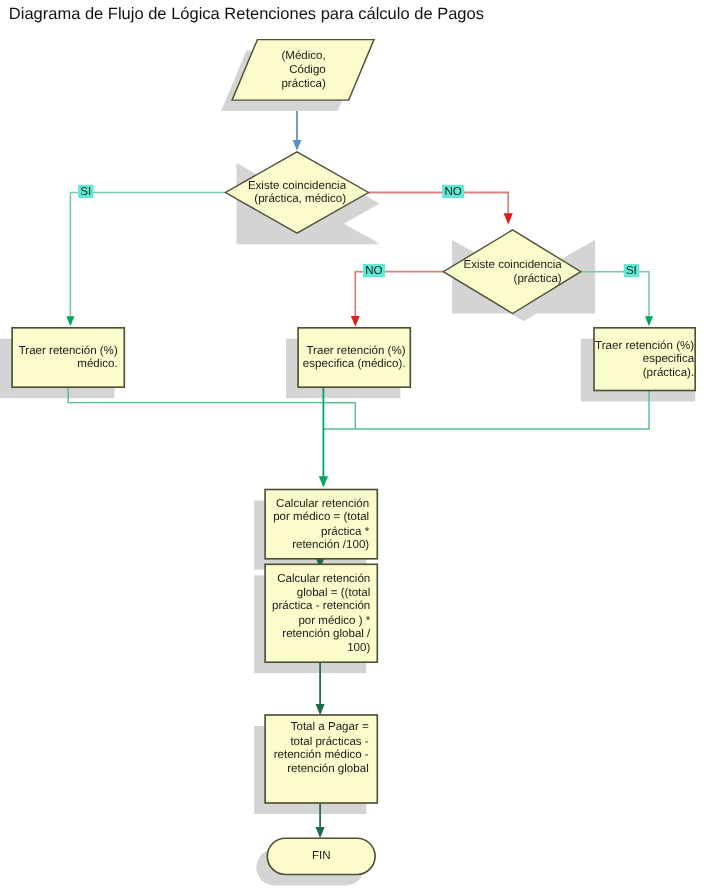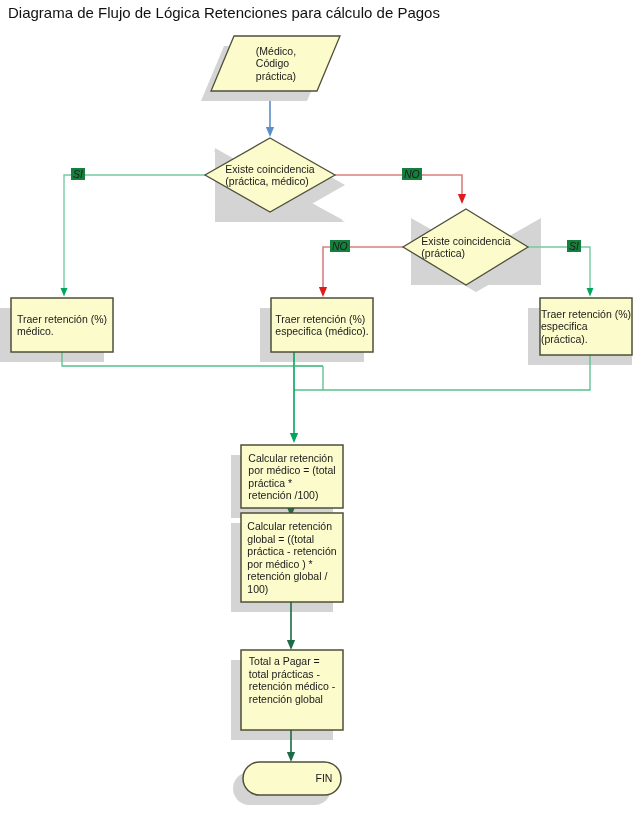--- a/index.html
+++ b/index.html
@@ -35,37 +35,36 @@
     left: 0;
     top: 0;
     width: 642px;
     height: 813px;
   }
   .node-label {
     position: absolute;
     display: flex;
     align-items: center;
     justify-content: center;
-    text-align: left;
+    text-align: right;
     font-size: 10.5px;
     line-height: 12.5px;
     color: #1a1a1a;
     pointer-events: none;
     font-family: "Liberation Sans", sans-serif;
     white-space: pre-line;
   }
   .edge-label {
     position: absolute;
     font-size: 10.5px;
     line-height: 12px;
     color: #1a1a1a;
-    background: #15803d;
+    background: #5eead4;
     padding: 0 2px;
     font-family: "Liberation Sans", sans-serif;
-    font-style: italic;
   }
 </style>
 </head>
 <body>
 
 <div id="diagram-root">
 
   <div id="diagram-title">Diagrama de Flujo de Lógica Retenciones para cálculo de Pagos</div>
 
   <svg id="flow-svg" viewBox="0 0 642 813" xmlns="http://www.w3.org/2000/svg">
@@ -177,21 +176,21 @@
 práctica - retención
 por médico ) *
 retención global /
 100)</div>
 
   <div class="node-label" style="left:241px; top:640px; width:102px; height:80px;">Total a Pagar =
 total prácticas -
 retención médico -
 retención global</div>
 
-  <div class="node-label" style="left:243px; top:762px; width:98px; height:33px;padding-left:32px;">FIN</div>
+  <div class="node-label" style="left:243px; top:762px; width:98px; height:33px;">FIN</div>
 
   <div class="edge-label" style="left:71px; top:168px;">SI</div>
 
   <div class="edge-label" style="left:402px; top:168px;">NO</div>
 
   <div class="edge-label" style="left:330px; top:240px;">NO</div>
 
   <div class="edge-label" style="left:567px; top:240px;">SI</div>
 
 </div>

